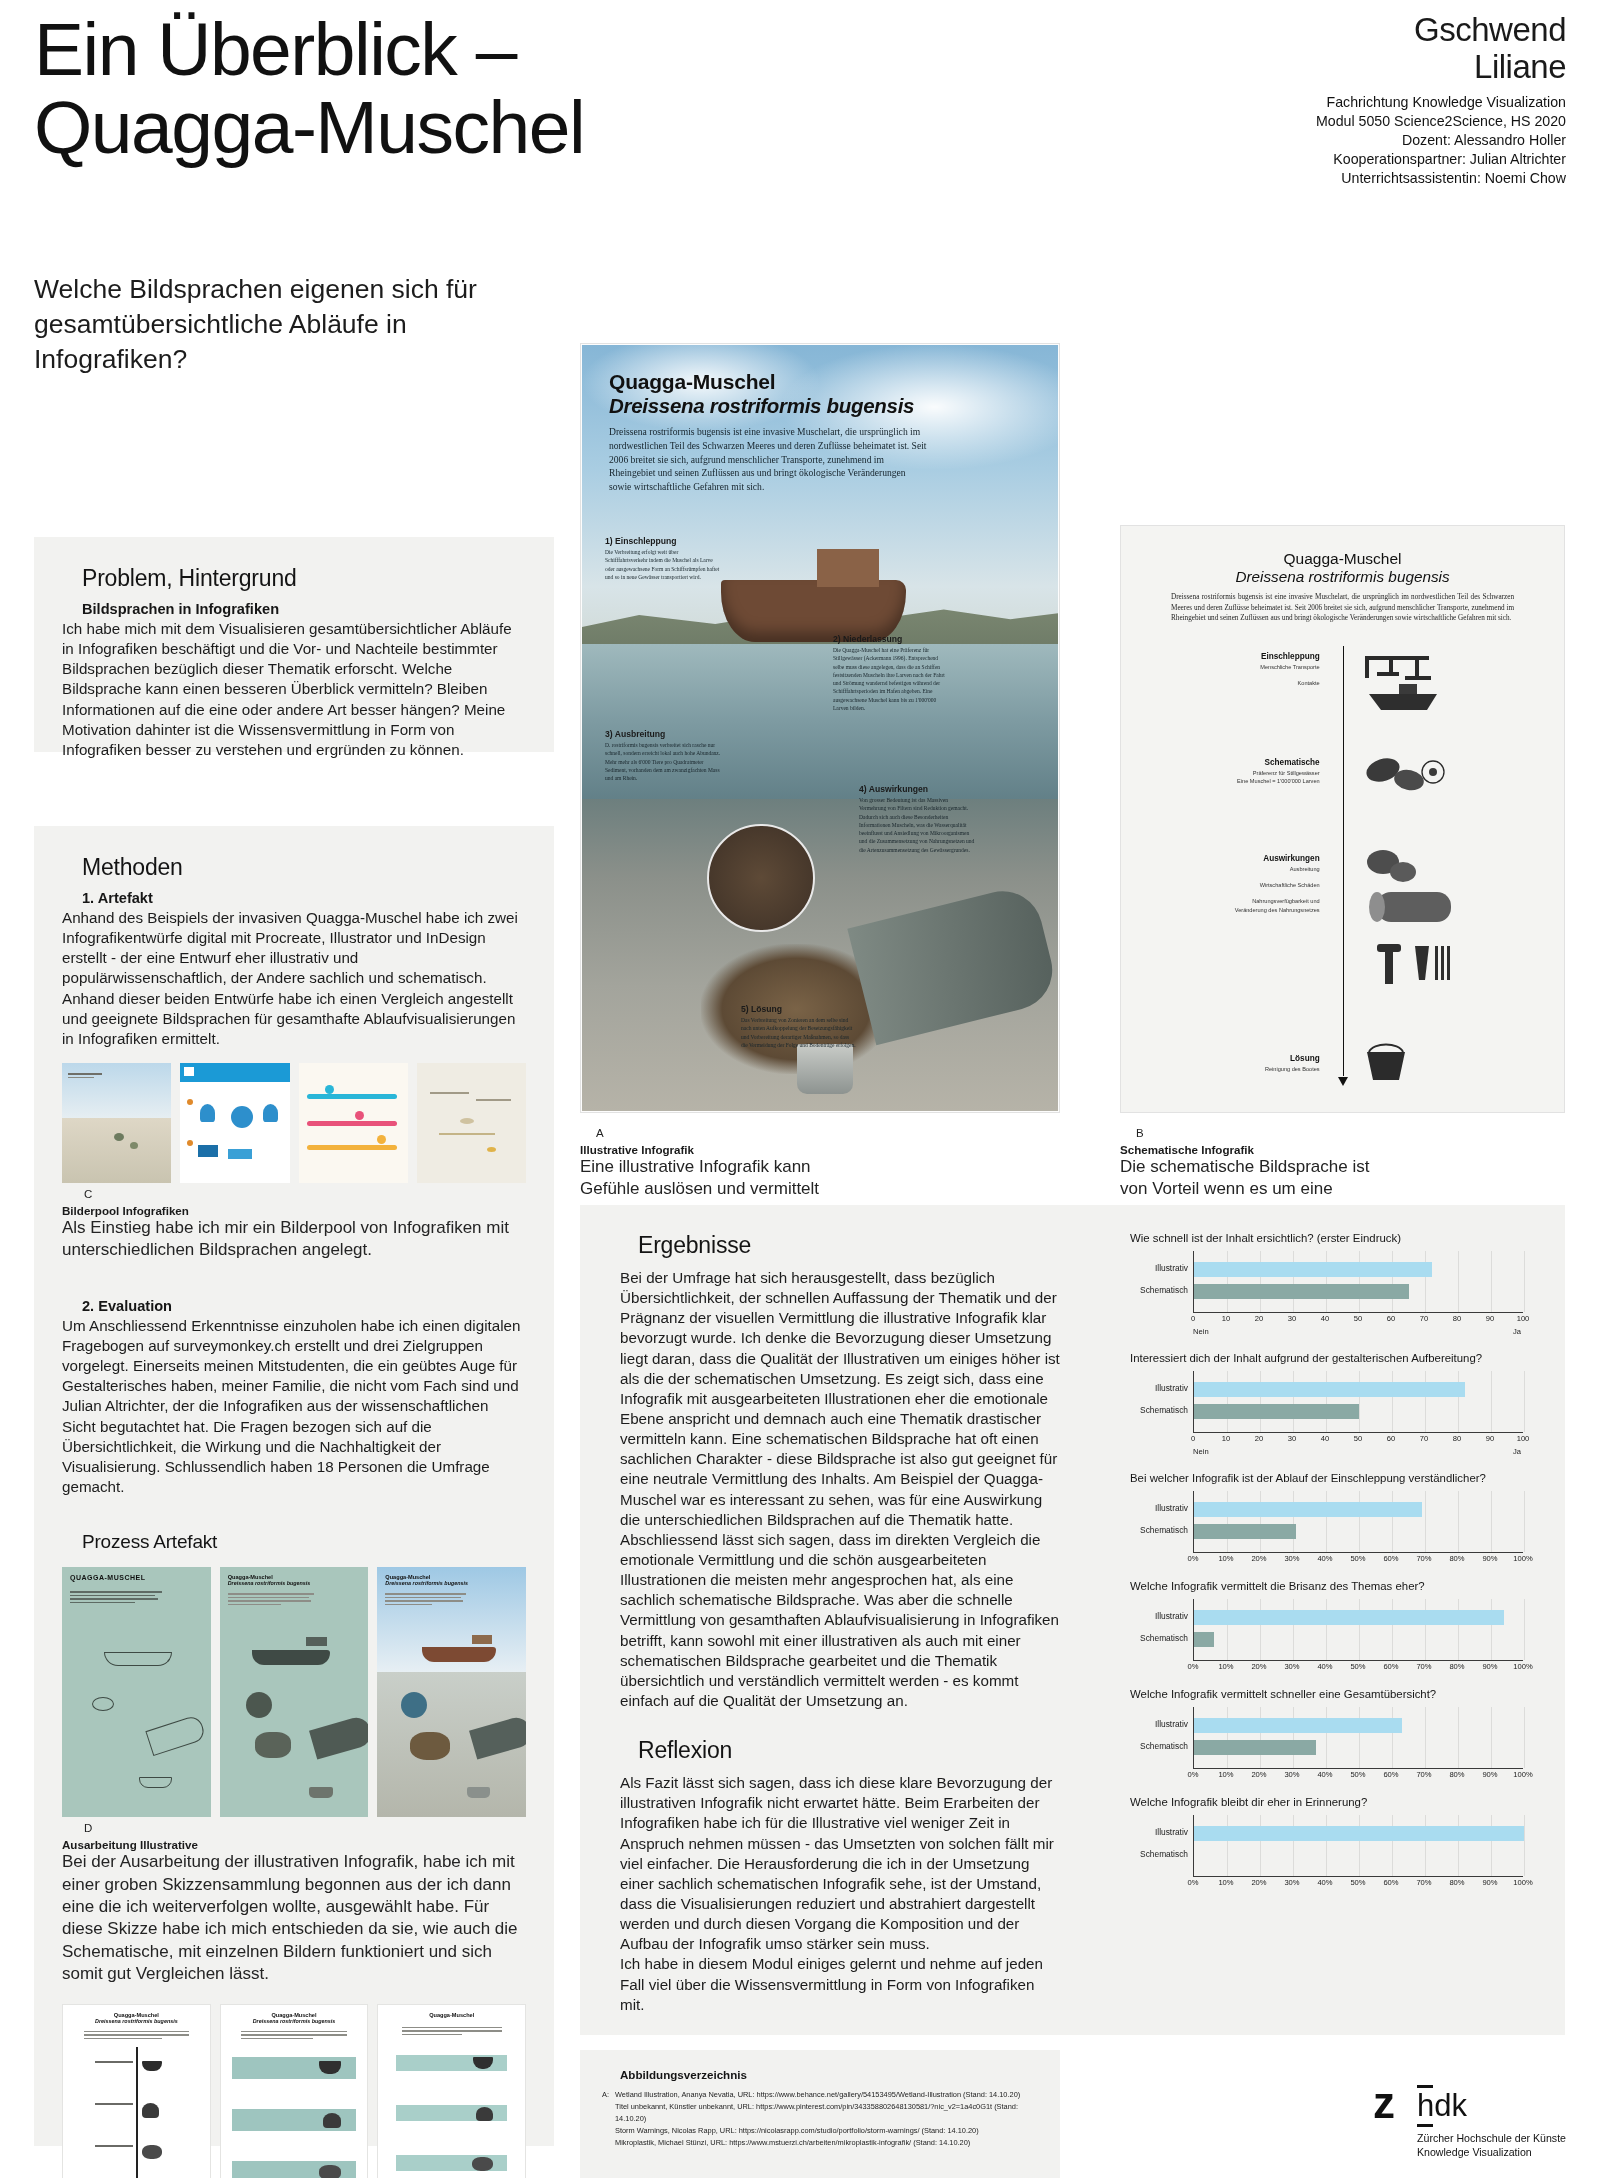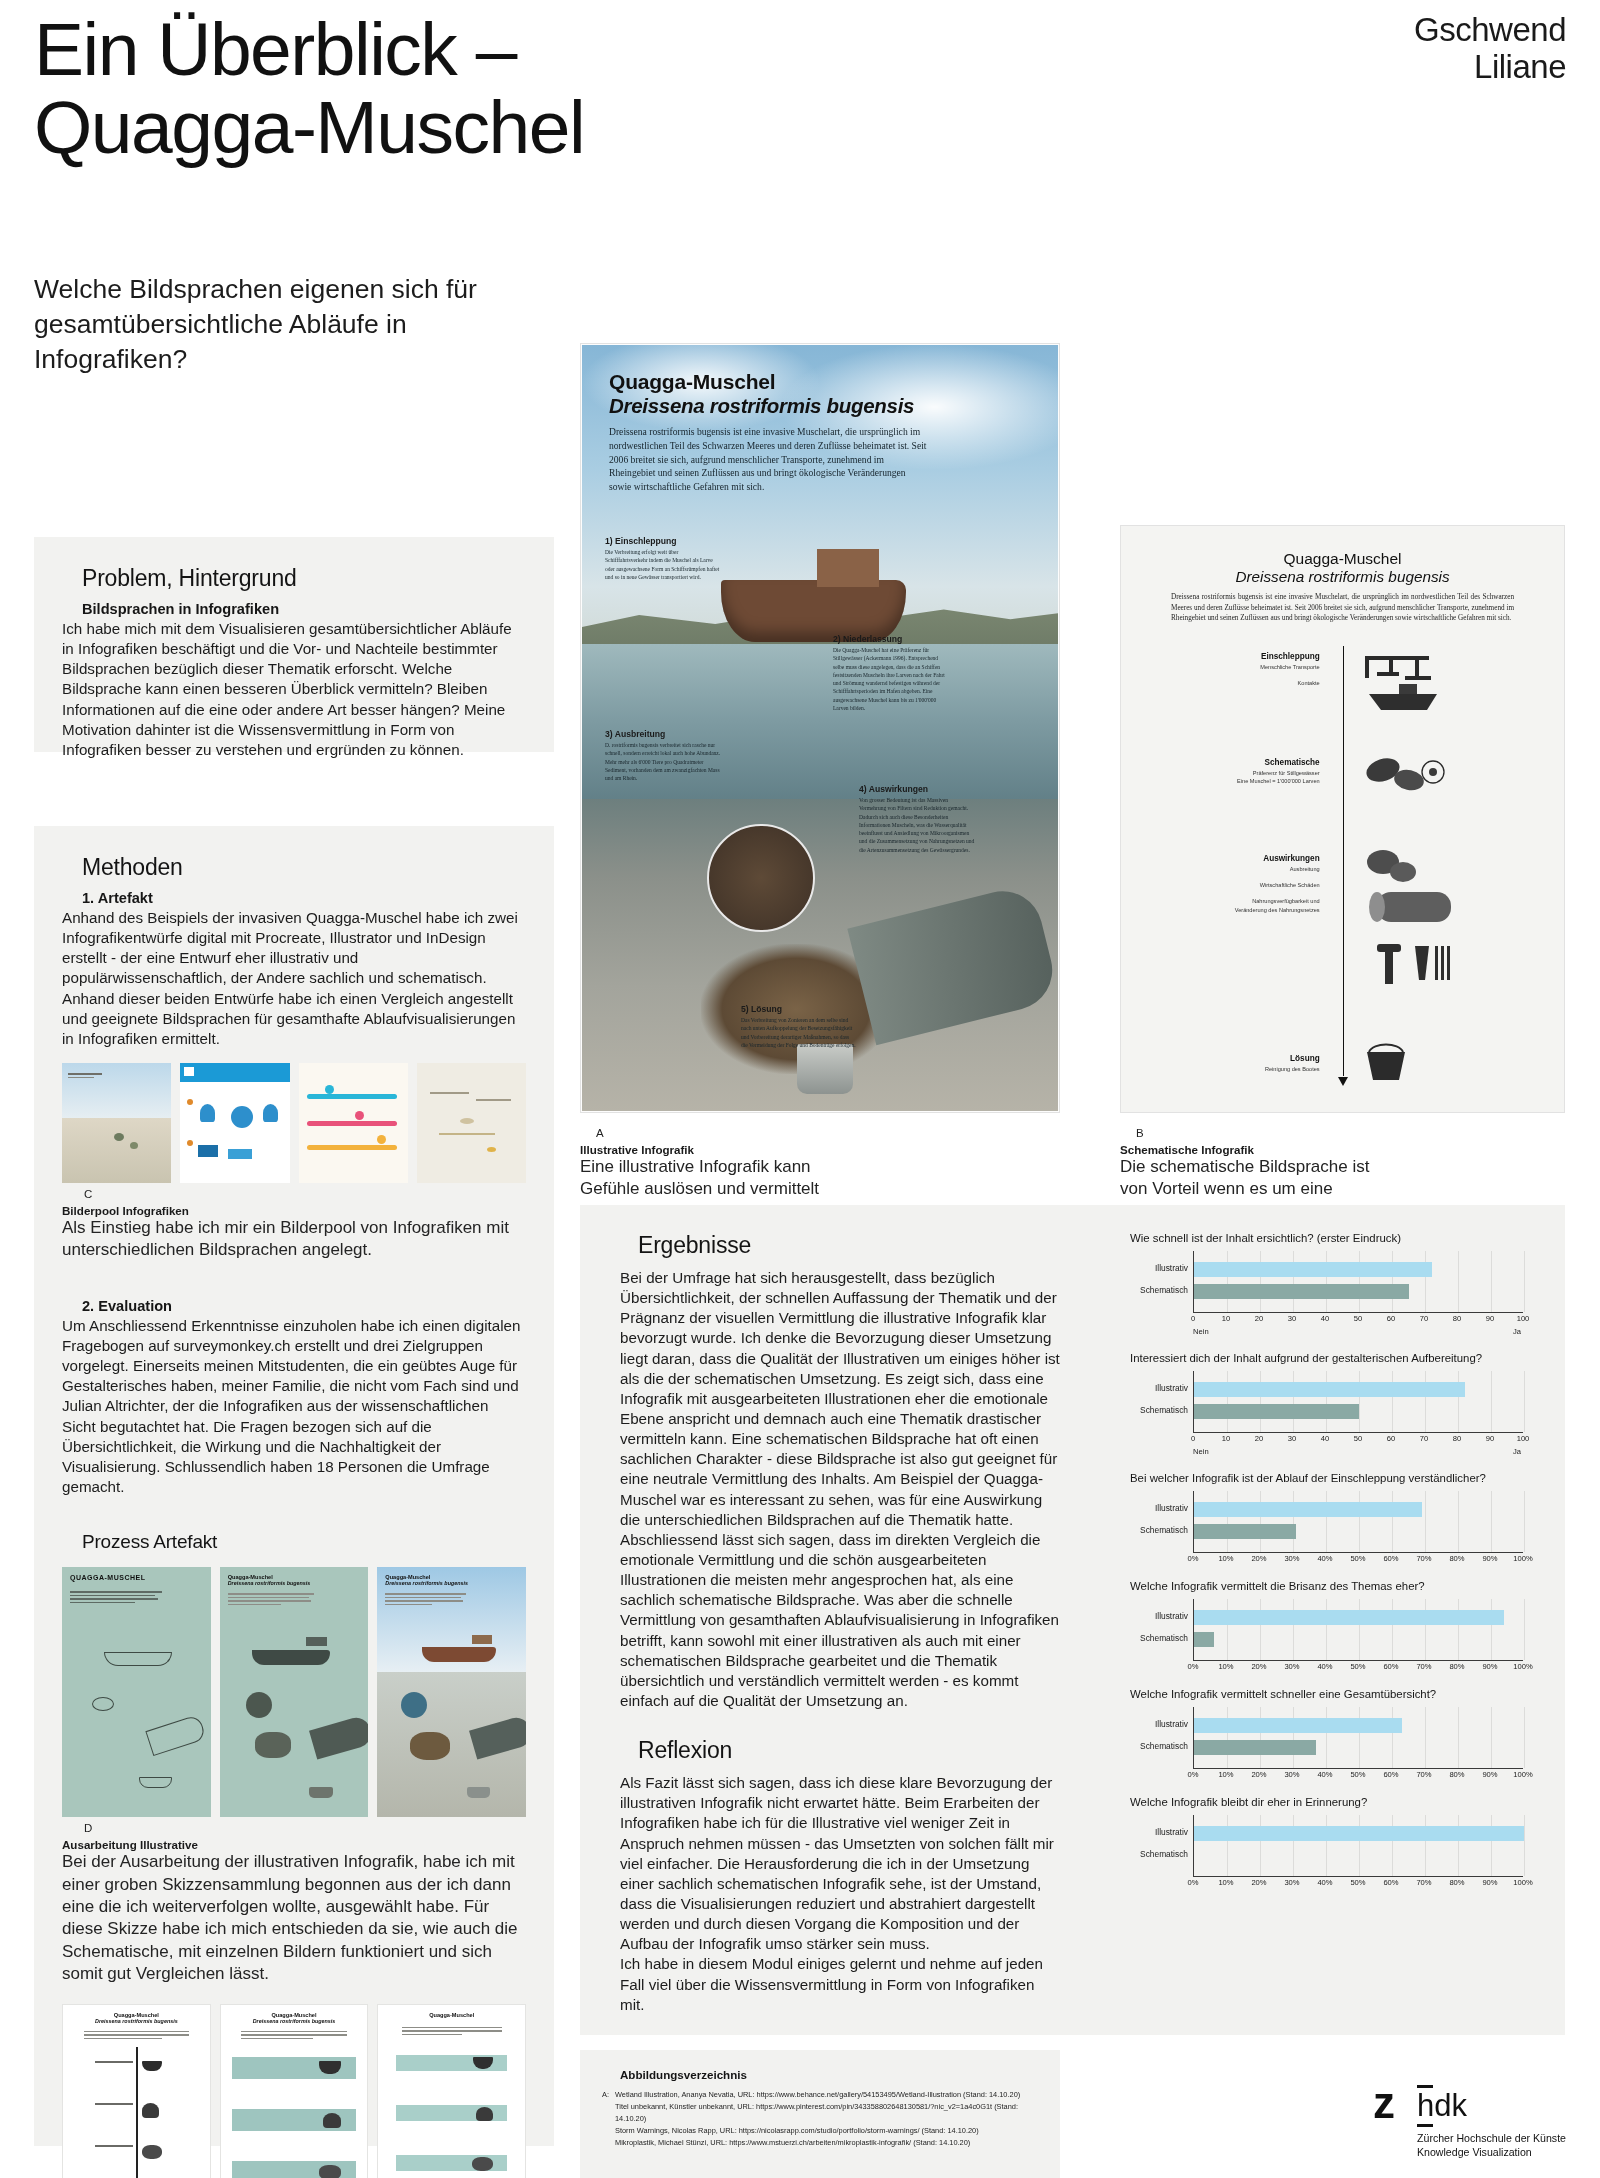--- a/index.html
+++ b/index.html
@@ -176,20 +176,27 @@
   <div class="title-block">
     <div class="main-title">Ein Überblick –</div>
     <div class="main-title">Quagga-Muschel</div>
   </div>
 
   <div class="question">Welche Bildsprachen eigenen sich für gesamtübersichtliche Abläufe in Infografiken?</div>
 
   <div class="author-block">
     <div class="author-name">Gschwend</div>
     <div class="author-name">Liliane</div>
+    <div class="author-meta">
+      <div>Fachrichtung Knowledge Visualization</div>
+      <div>Modul 5050 Science2Science, HS 2020</div>
+      <div>Dozent: Alessandro Holler</div>
+      <div>Kooperationspartner: Julian Altrichter</div>
+      <div>Unterrichtsassistentin: Noemi Chow</div>
+    </div>
   </div>
 
   <div class="panel" id="panel-problem">
     <div class="pad">
       <h2 class="sec indent">Problem, Hintergrund</h2>
       <h3 class="sub indent">Bildsprachen in Infografiken</h3>
       <p class="body">Ich habe mich mit dem Visualisieren gesamtübersichtlicher Abläufe in Infografiken beschäftigt und die Vor- und Nachteile bestimmter Bildsprachen bezüglich dieser Thematik erforscht. Welche Bildsprache kann einen besseren Überblick vermitteln? Bleiben Informationen auf die eine oder andere Art besser hängen? Meine Motivation dahinter ist die Wissensvermittlung in Form von Infografiken besser zu verstehen und ergründen zu können.</p>
     </div>
   </div>
 

